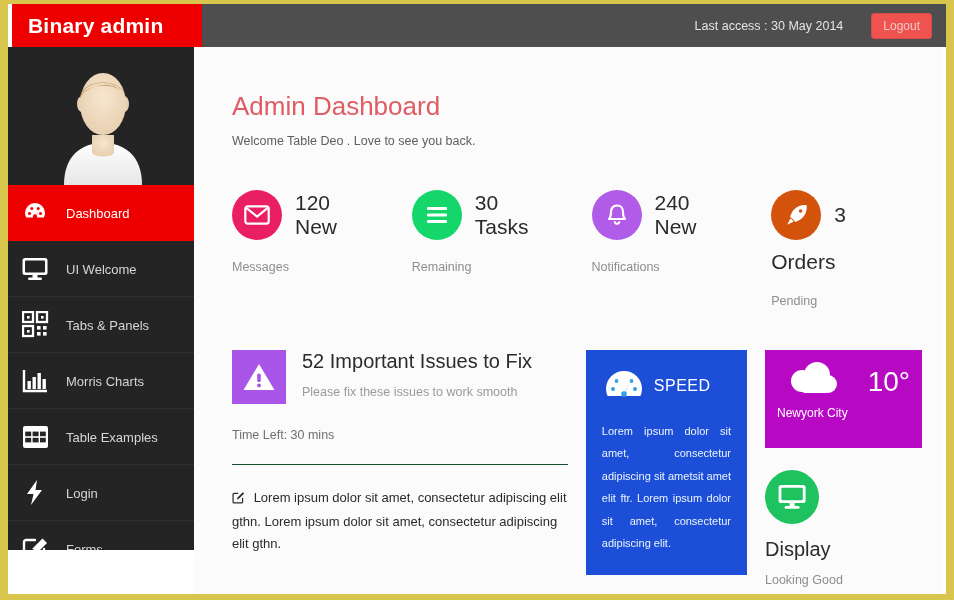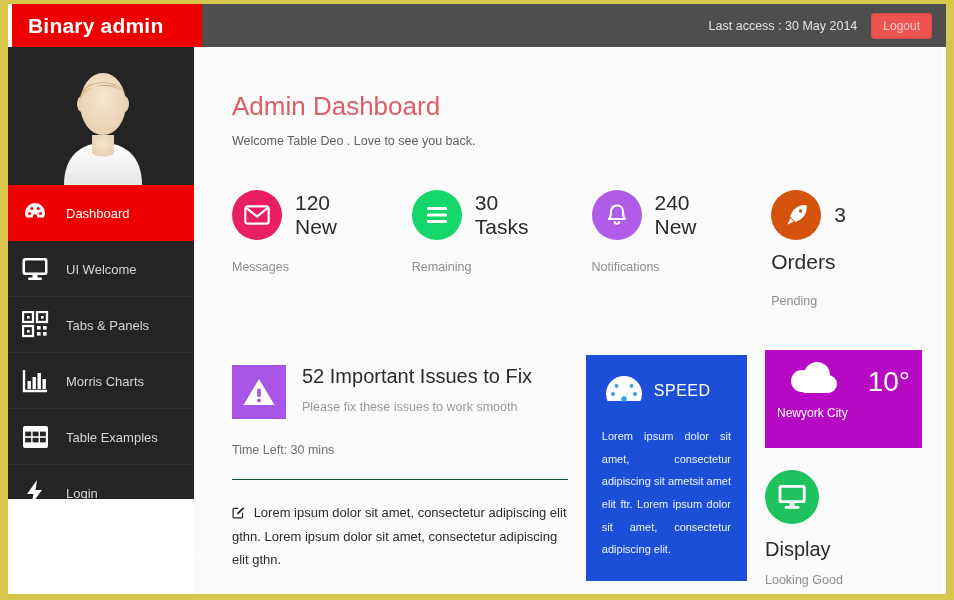--- a/index.html
+++ b/index.html
@@ -48,21 +48,21 @@
     font-size: 21px;
     font-weight: bold;
     letter-spacing: 0.2px;
   }
   #topbar-right {
     flex: 1;
     display: flex;
     align-items: center;
     justify-content: flex-end;
     padding-right: 18px;
-    gap: 14px;
+    gap: 28px;
   }
   #last-access {
     color: #e4e4e4;
     font-size: 12.5px;
   }
   #logout-btn {
     background: #ef5350;
     border: 1px solid #d94b48;
     color: #f0c8c6;
     font-size: 12px;
@@ -70,21 +70,21 @@
     border-radius: 3px;
     cursor: pointer;
     font-family: "Liberation Sans", sans-serif;
   }
 
   
   #sidebar {
     position: absolute;
     top: 43px; left: 0;
     width: 190px;
-    height: 452px;
+    height: 503px;
     background: #242424;
     overflow: hidden;
     text-align: right;
   }
   #avatar-box {
     height: 138px;
     display: flex;
     align-items: flex-end;
     justify-content: center;
     background: #242424;
@@ -171,21 +171,21 @@
     margin-top: 20px;
     font-size: 12.5px;
     color: #8e8e8e;
   }
 
   
   #row2 {
     display: flex;
     margin-top: 42px;
     gap: 18px;
-    align-items: center;
+    align-items: flex-start;
   }
 
   
   #issues { width: 338px; }
   #issues-head { display: flex; gap: 16px; }
   #issues-icon {
     width: 54px; height: 54px;
     background: #a855e8;
     flex: none;
     display: flex;

